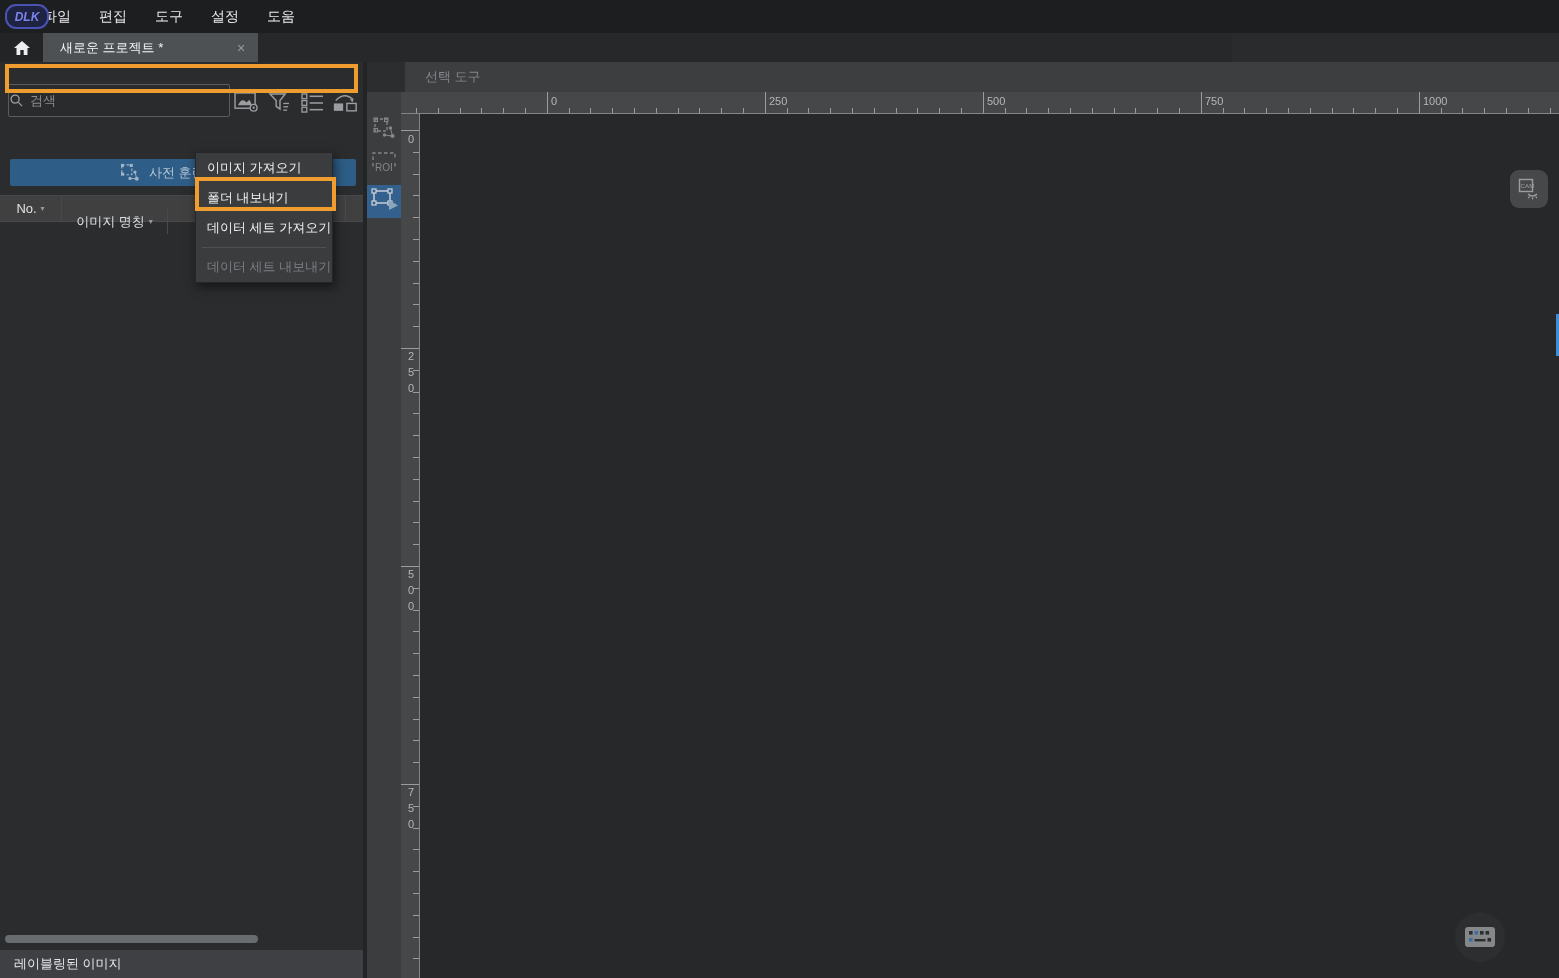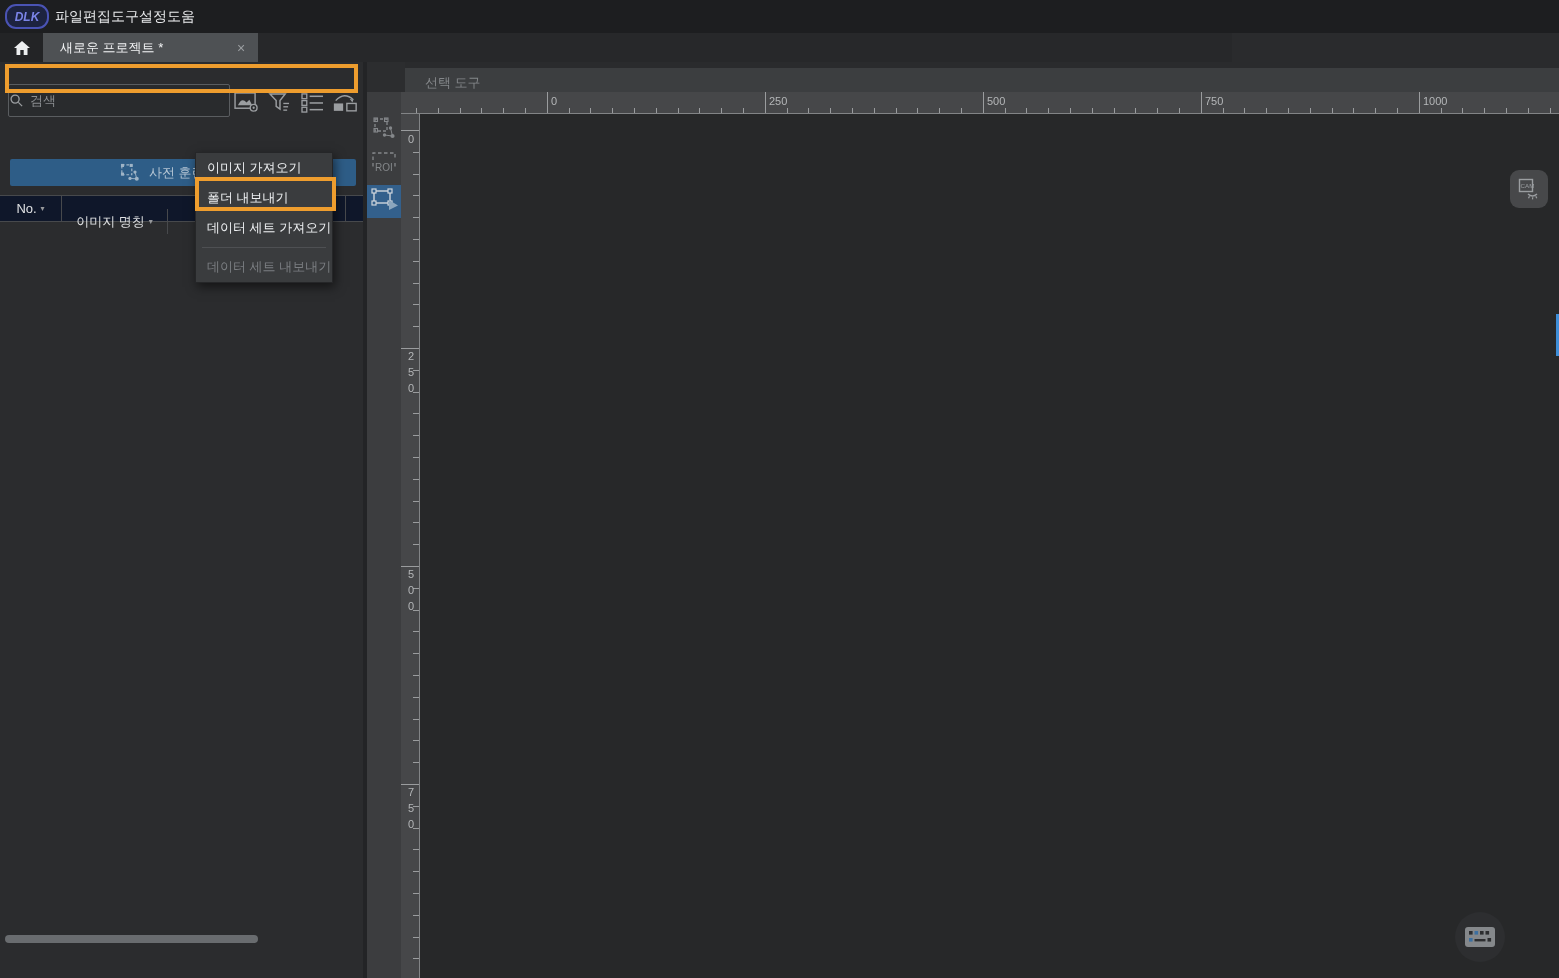--- a/index.html
+++ b/index.html
@@ -3,21 +3,21 @@
 <meta charset="utf-8">
 <style>
   * { margin:0; padding:0; box-sizing:border-box; }
   html,body { background:#1d1e20; }
   body { font-family:"Liberation Sans","DejaVu Sans",sans-serif; cursor:default; overflow:hidden; }
   #app { position:relative; width:1559px; height:978px; background:#2a2b2d; overflow:hidden; }
 
   
   .menubar { position:absolute; left:0; top:0; width:1559px; height:33px; background:#1d1e20; display:flex; align-items:center; }
   .logo { position:absolute; left:5px; top:4px; width:44px; height:25px; background:#1d2340; border:2px solid #4a53b4; border-radius:11px; color:#7b84e8; font-size:12px; font-weight:bold; font-style:italic; display:flex; align-items:center; justify-content:center; letter-spacing:0; }
-  .menu-items { display:flex; padding-left:55px; }
+  .menu-items { display:flex; gap:28px; padding-left:43px; }
   .menu-item { color:#e9eaec; font-size:14px; line-height:33px; }
 
   
   .tabbar { position:absolute; left:0; top:33px; width:1232px; height:29px; background:#27282a; }
   .home-btn { position:absolute; left:0; top:0; width:43px; height:29px; background:#232426; display:flex; align-items:center; justify-content:center; }
   .tab { position:absolute; left:43px; top:0; width:215px; height:29px; background:#4e5154; display:flex; align-items:center; }
   .tab-title { color:#f2f3f4; font-size:13px; padding-left:17px; }
   .tab-close { position:absolute; right:8px; top:0; width:18px; height:29px; color:#9b9ea1; font-size:14px; display:flex; align-items:center; justify-content:center; }
 
   
@@ -28,38 +28,38 @@
   .panel-icons { position:absolute; left:234px; top:26px; width:124px; height:28px; display:flex; gap:7px; align-items:center; }
   .panel-icon { width:26px; height:26px; display:flex; align-items:center; justify-content:center; }
 
   .hl-box { position:absolute; border:4px solid #ee9d2e; z-index:60; pointer-events:none; }
   .hl-import { left:5px; top:64px; width:353px; height:29px; }
   .import-btn { position:absolute; left:9px; top:68px; width:345px; height:21px; background:#696c6f; border-radius:1px; color:#f2f3f4; font-size:13px; display:flex; align-items:center; justify-content:center; gap:6px; }
   .import-btn .caret { font-size:9px; color:#f2f3f4; }
 
   .pretrain-btn { position:absolute; left:10px; top:97px; width:346px; height:27px; background:#2e5d87; border-radius:2px; color:#b6c6d4; font-size:13px; display:flex; align-items:center; padding-left:110px; gap:9px; }
 
-  .table-header { position:absolute; left:0; top:133px; width:363px; height:27px; background:#0f172a; border-top:1px solid #47494c; border-bottom:1px solid #47494c; display:flex; color:#dfe1e3; font-size:13px; }
+  .table-header { position:absolute; left:0; top:133px; width:363px; height:27px; background:#404040; border-top:1px solid #47494c; border-bottom:1px solid #47494c; display:flex; color:#dfe1e3; font-size:13px; }
   .th { display:flex; align-items:center; justify-content:center; gap:4px; border-right:1px solid #47494c; height:100%; }
   .th.c0 { width:62px; } .th.c1 { width:106px;margin-top:13px; } .th.c2 { width:178px; }
   .sort-caret { font-size:8px; color:#97999c; }
 
   .h-scrollbar { position:absolute; left:5px; top:873px; width:253px; height:8px; background:#696c6f; border-radius:4px; }
   .status-bar { position:absolute; left:0; top:888px; width:363px; height:28px; background:#3e4043; color:#e4e6e8; font-size:13px; display:flex; align-items:center; padding-left:14px; }
 
   
   .dropdown { position:absolute; left:195px; top:152px; width:138px; background:#3a3c3e; border:1px solid #252628; box-shadow:2px 4px 10px rgba(0,0,0,.55); z-index:50; }
   .dd-item { height:30px; line-height:30px; padding-left:11px; color:#eef0f2; font-size:13px; white-space:nowrap; }
   .dd-item.disabled { color:#7b7e82; }
   .dd-sep { height:1px; background:#4e5053; margin:4px 6px; }
   .hl-folder { left:195px; top:177px; width:141px; height:34px; z-index:70; }
 
   
   .panel-divider { position:absolute; left:363px; top:62px; width:4px; height:916px; background:#232426; }
-  .select-toolbar { position:absolute; left:405px; top:68px; width:1154px; height:30px; background:#3c3e40; color:#85888b; font-size:13px; display:flex; align-items:center; padding-left:20px; }
+  .select-toolbar { position:absolute; left:405px; top:62px; width:1154px; height:30px; background:#3c3e40; color:#85888b; font-size:13px; display:flex; align-items:center; padding-left:20px; }
   .strip-top { position:absolute; left:367px; top:62px; width:38px; height:30px; background:#2c2d2f; }
   .tool-strip { position:absolute; left:367px; top:92px; width:34px; height:886px; background:#3c3d3f; }
   .tool-btn { position:absolute; left:3px; width:28px; height:28px; display:flex; align-items:flex-start; justify-content:center; border-radius:2px; }
   .tool-btn.t0 { top:24px; } .tool-btn.t1 { top:59px; }
   .tool-btn.t2 { top:93px; left:0; width:34px; height:33px; background:#33608c; border-radius:0; }
 
   .h-ruler { position:absolute; left:401px; top:92px; width:1158px; height:22px; background:#464749; border-bottom:1px solid #828486; }
   .h-ruler .minor { position:absolute; left:15px; right:0; bottom:0; height:5px; background:repeating-linear-gradient(to right,#9a9c9e 0 1px,transparent 1px 21.8px); }
   .h-ruler .major { position:absolute; left:146px; right:0; top:0; bottom:0; background:repeating-linear-gradient(to right,#9a9c9e 0 1px,transparent 1px 218px); }
   .h-label { position:absolute; top:3px; color:#b4b6b8; font-size:11px; }
@@ -178,20 +178,23 @@
       <div class="th c1">
         <span>이미지 명칭</span>
         <span class="sort-caret">▾</span>
       </div>
       <div class="th c2">
         <span>세트</span>
       </div>
     </div>
 
     <div class="h-scrollbar"></div>
+    <div class="status-bar">
+      <span>레이블링된 이미지</span>
+    </div>
   </div>
 
   <div class="dropdown">
     <div class="dd-item">이미지 가져오기</div>
     <div class="dd-item">폴더 내보내기</div>
     <div class="dd-item">데이터 세트 가져오기</div>
     <div class="dd-sep"></div>
     <div class="dd-item disabled">데이터 세트 내보내기</div>
   </div>
 

